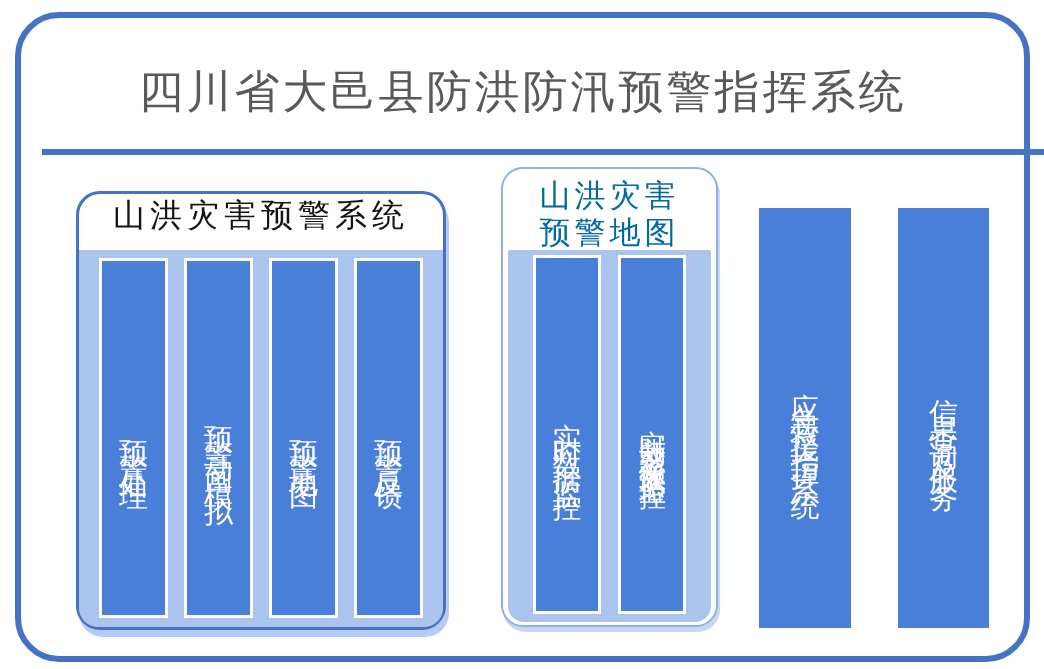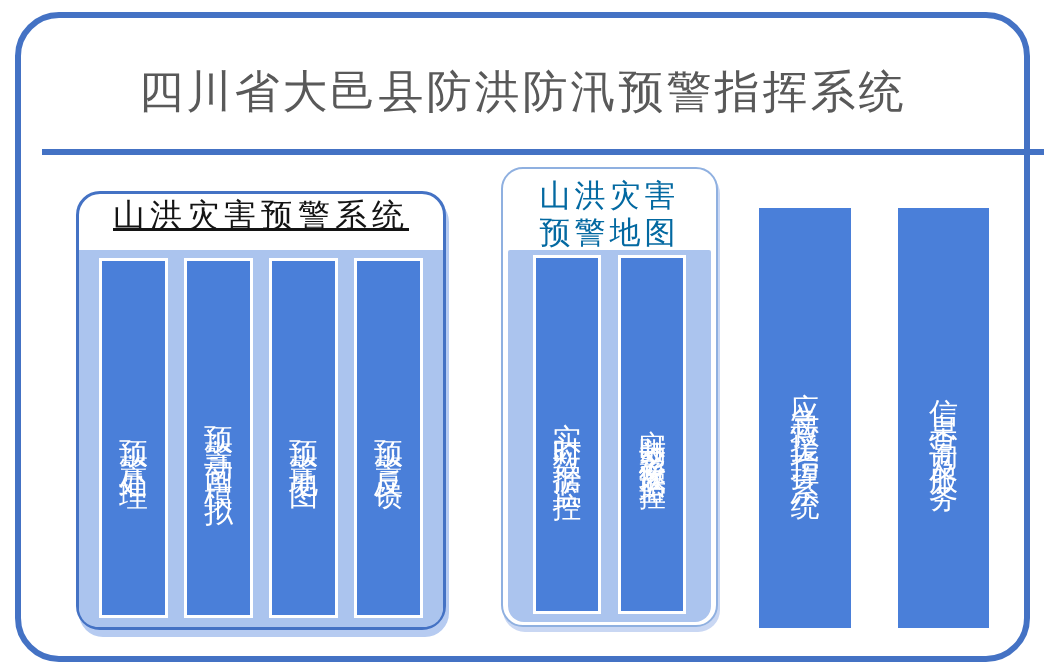--- a/index.html
+++ b/index.html
@@ -46,21 +46,20 @@
     left: 55px; top: 173px; width: 370px; height: 439px;
     border: 3px solid #4472C4;
     border-radius: 24px;
     box-shadow: 3px 7px 0 #B6CBF1;
   }
   .panel-warning .panel-title {
     position: absolute; left: 0; right: 0; top: 0; height: 44px;
     display: flex; align-items: center; justify-content: center;
     font-size: 32px; letter-spacing: 5px; color: #141414;
     white-space: nowrap;
-    text-decoration: underline;
   }
   .panel-warning .panel-body {
     position: absolute; left: 0; right: 0; top: 56px; bottom: 0;
     background: #ABC4EE;
     border-radius: 0 0 19px 19px;
   }
   .warning-bars {
     position: absolute; left: 0; right: 0; top: 64px; bottom: 9px;
     display: flex; justify-content: center; gap: 16px;
   }

